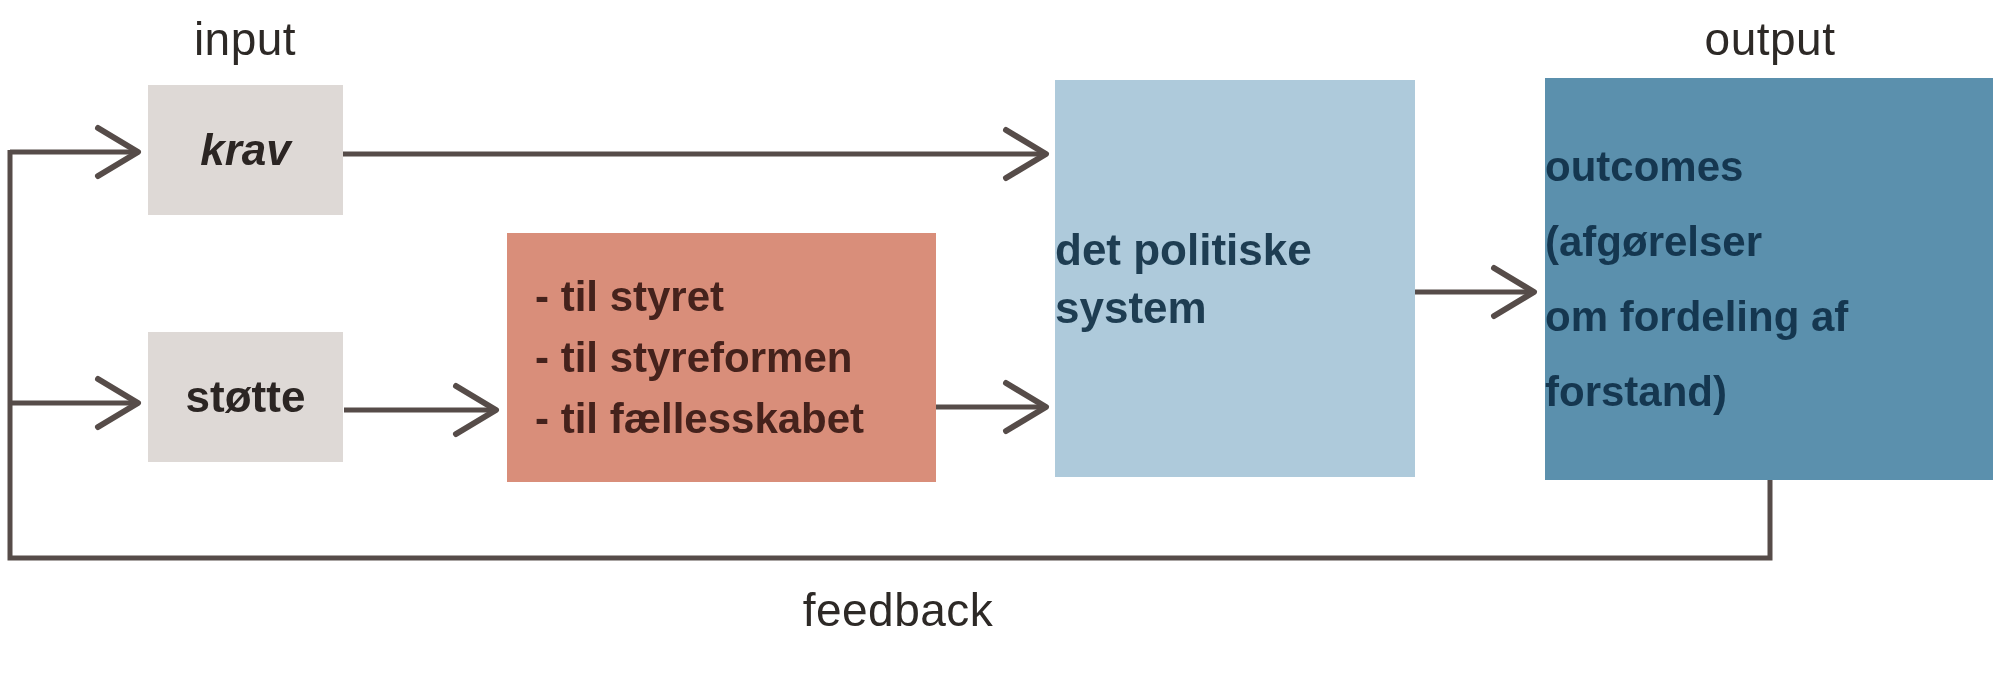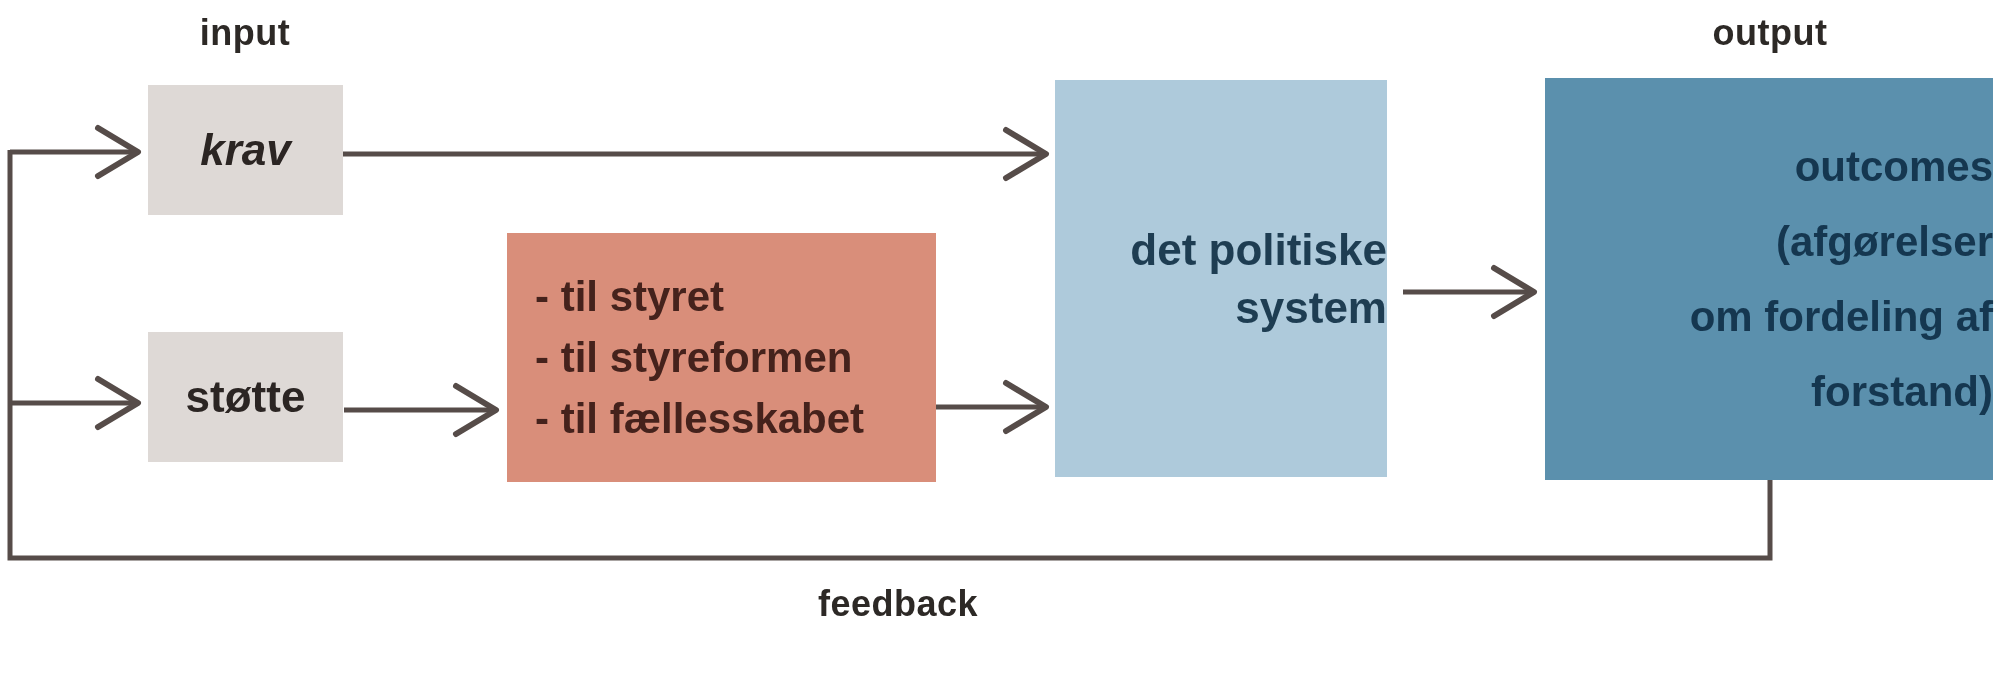--- a/index.html
+++ b/index.html
@@ -16,22 +16,22 @@
     overflow: hidden;
   }
   svg.connectors {
     position: absolute;
     left: 0; top: 0;
     width: 2000px;
     height: 695px;
   }
   .heading {
     position: absolute;
-    font-size: 36px;
-    font-weight: 700;
+    font-size: 46px;
+    font-weight: 400;
     color: #2d2926;
     text-align: center;
     letter-spacing: 0.5px;
   }
   #input-label  { left: 135px; width: 220px; top: 12px; }
   #output-label { left: 1660px; width: 220px; top: 12px; }
   #feedback-label { left: 748px; width: 300px; top: 583px; }
 
   .box {
     position: absolute;
@@ -55,36 +55,36 @@
     background: #d98e7a;
     color: #45221c;
     font-size: 42px;
     font-weight: 600;
     align-items: flex-start;
     padding-left: 28px;
     box-sizing: border-box;
     line-height: 61px;
   }
   #system-box {
-    left: 1055px; top: 80px; width: 332px; height: 397px;
+    left: 1055px; top: 80px; width: 360px; height: 397px;
     background: #aecadb;
     color: #1e3d52;
     font-size: 44px;
     font-weight: 600;
-    align-items: flex-end;
+    align-items: flex-start;
     text-align: center;
     line-height: 58px;
   }
   #outcomes-box {
     left: 1545px; top: 78px; width: 448px; height: 402px;
     background: #5b90ad;
     color: #153750;
     font-size: 42px;
     font-weight: 600;
-    align-items: flex-end;
+    align-items: flex-start;
     text-align: center;
     line-height: 60px;
     gap: 15px;
   }
   .box .line { display: block; }
 </style>
 </head>
 <body>
 
 <div class="canvas">

